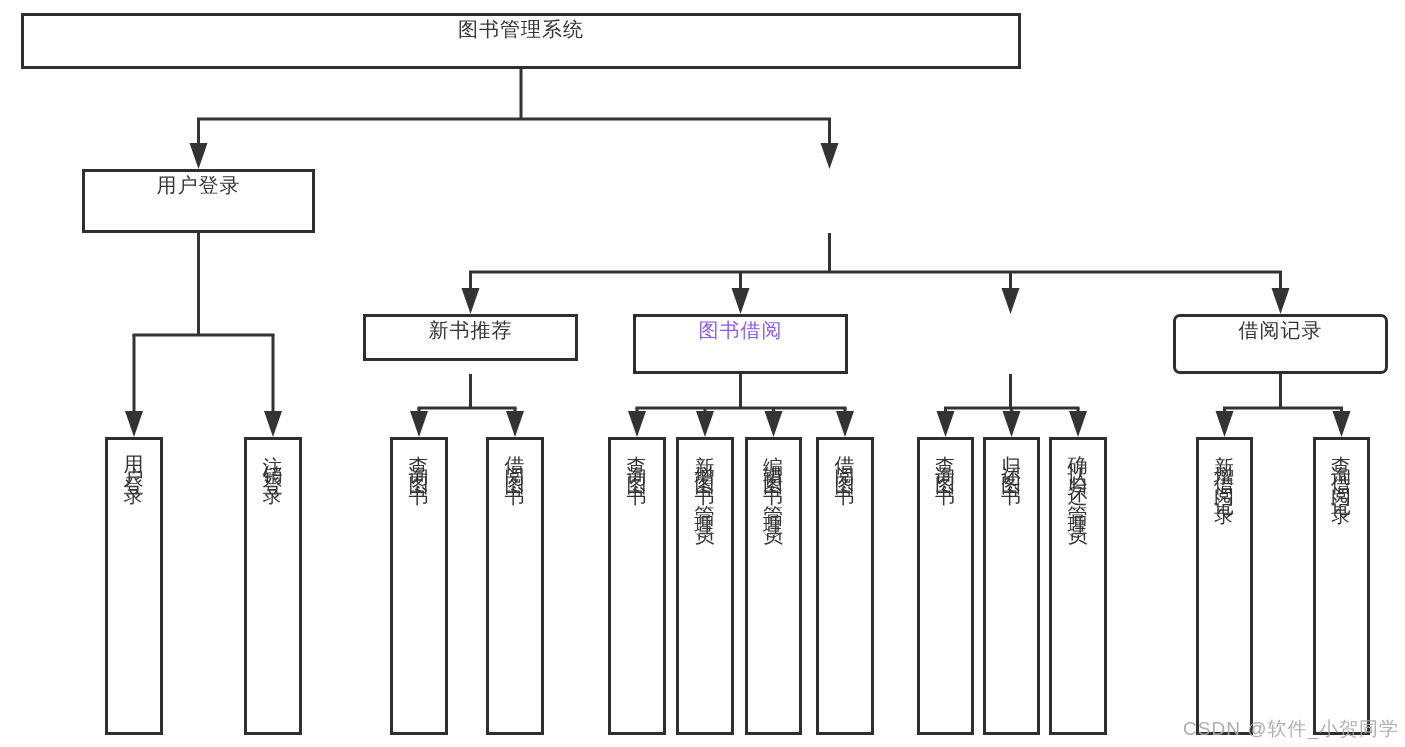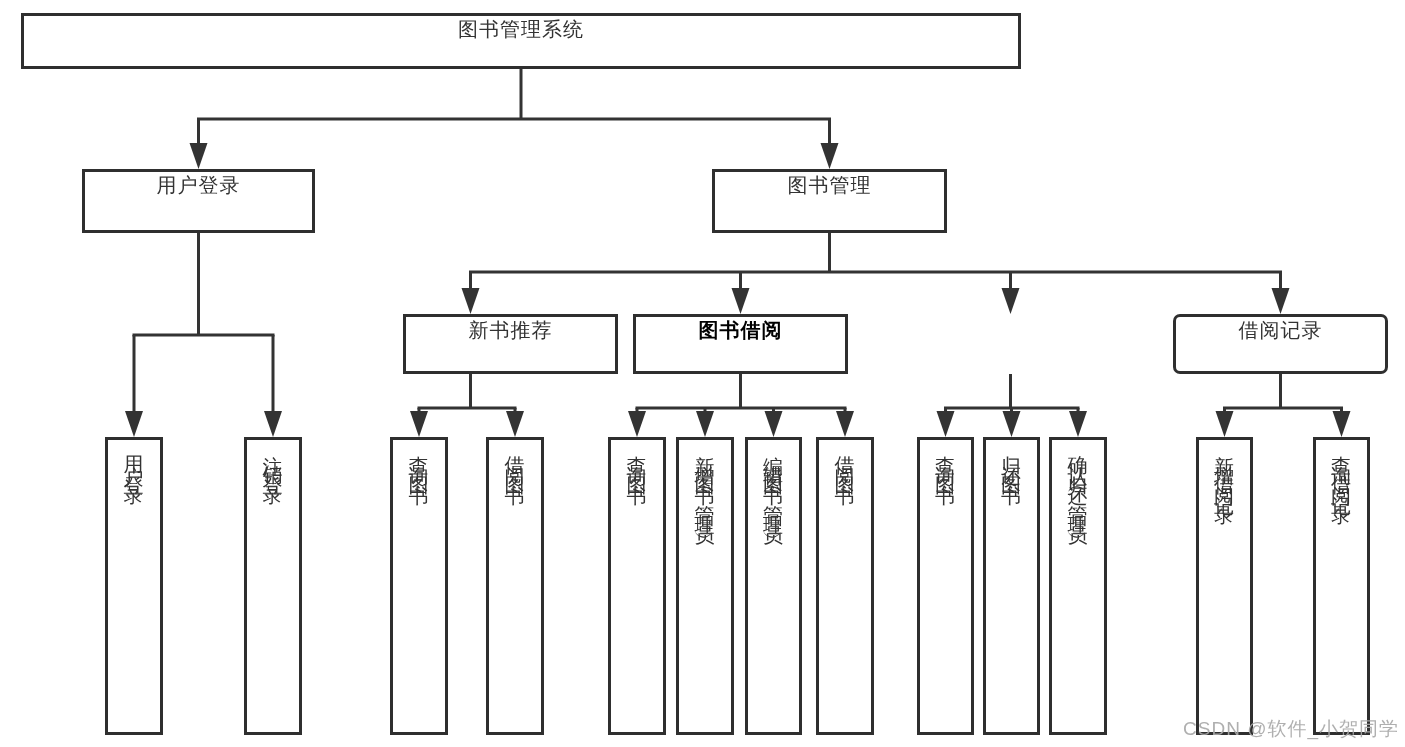--- a/index.html
+++ b/index.html
@@ -83,27 +83,24 @@
       <line x1="1341.5" y1="408" x2="1341.5" y2="417" stroke="#333333" stroke-width="3"></line>
       <polygon points="1332.5,411 1350.5,411 1341.5,437" fill="#333333"></polygon>
     </svg>
 
   <div class="node" style="left: 21px; top: 13px; width: 1000px; height: 56px; border-color: rgb(47, 47, 47); color: rgb(51, 51, 51);">
       <span class="lbl">图书管理系统</span>
     </div>
     <div class="node" style="left: 82px; top: 169px; width: 233px; height: 64px; border-color: rgb(47, 47, 47); color: rgb(51, 51, 51);">
       <span class="lbl">用户登录</span>
     </div>
-    <div class="node" style="left: 712px; top: 169px; width: 235px; height: 64px; border-color: rgb(47, 47, 47); color: rgb(51, 51, 51);">
-      <span class="lbl">图书管理</span>
-    </div>
-    <div class="node" style="left: 363px; top: 314px; width: 215px; height: 60px; border-color: rgb(47, 47, 47); color: rgb(51, 51, 51); margin-left: 40px;">
+    <div class="node" style="left: 363px; top: 314px; width: 215px; height: 47px; border-color: rgb(47, 47, 47); color: rgb(51, 51, 51);">
       <span class="lbl">新书推荐</span>
     </div>
-    <div class="node" style="left: 633px; top: 314px; width: 215px; height: 60px; border-color: rgb(47, 47, 47); color: #000000; font-weight: bold;">
+    <div class="node" style="left: 633px; top: 314px; width: 215px; height: 60px; border-color: rgb(47, 47, 47); color: #8b5cf6;">
       <span class="lbl">图书借阅</span>
     </div>
     <div class="node" style="left: 1173px; top: 314px; width: 215px; height: 60px; border-color: rgb(47, 47, 47); color: rgb(51, 51, 51); border-radius: 7px;">
       <span class="lbl">借阅记录</span>
     </div>
     <div class="node vertical" style="left: 105px; top: 437px; width: 58px; height: 298px; border-color: rgb(47, 47, 47); color: rgb(51, 51, 51);">
       <span class="lbl">用户登录</span>
     </div>
     <div class="node vertical" style="left: 244px; top: 437px; width: 58px; height: 298px; border-color: rgb(47, 47, 47); color: rgb(51, 51, 51);">
       <span class="lbl">注销登录</span>

